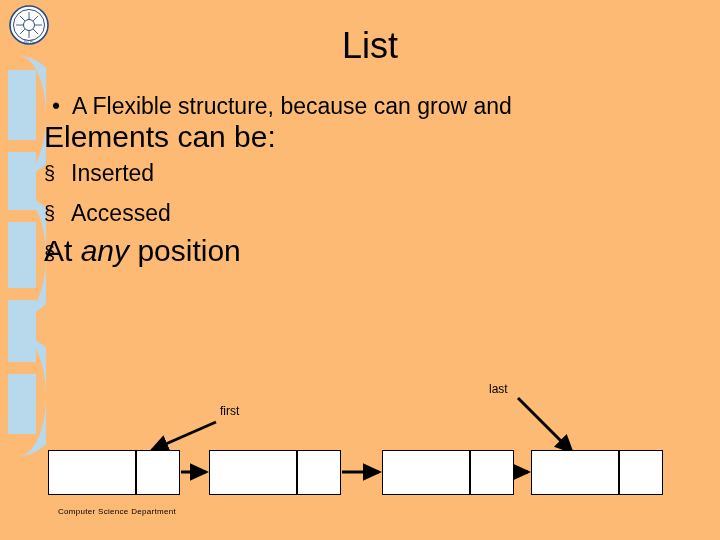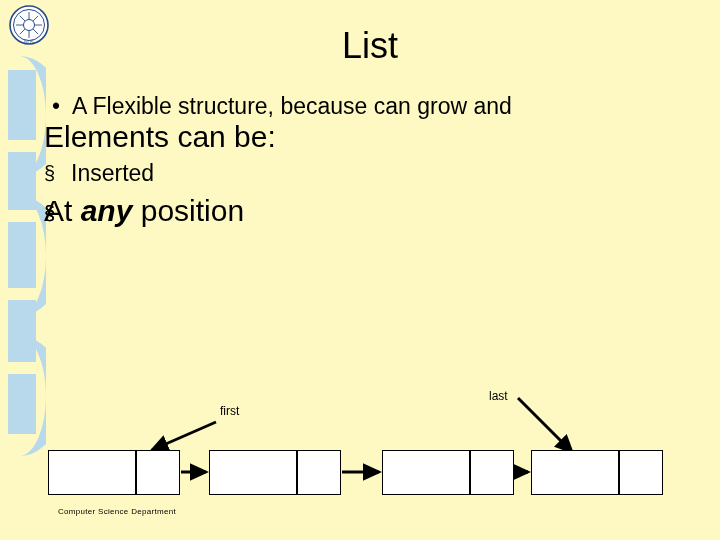--- a/index.html
+++ b/index.html
@@ -12,21 +12,21 @@
     background: #ffffff;
     font-family: "Liberation Sans", sans-serif;
     overflow: hidden;
     position: relative;
   }
   .slide {
     position: absolute;
     top: 0; left: 0;
     width: 720px;
     height: 540px;
-    background: #fef9c3;
+    background: #fdba74;
   }
 
   
   .left-band {
     position: absolute;
     top: 0; left: 0;
     width: 46px;
     height: 540px;
     overflow: hidden;
   }
@@ -110,21 +110,21 @@
     font-size: 23px;
     line-height: 40px;
   }
   .sq-line .marker {
     position: absolute;
     left: 4px;
     top: 0;
     font-size: 20px;
   }
   b.bold { font-weight: normal; }
-  i.bolditalic { font-weight: bold; font-style: italic; }
+  i.bolditalic { font-weight: normal; font-style: italic; }
 
   
   .diagram {
     position: absolute;
     left: 0;
     top: 370px;
     width: 720px;
     height: 150px;
   }
   .node {
@@ -192,35 +192,36 @@
 
 
     <div class="sect-line">Elements can be:</div>
 
     <div class="sq-line">
       <span class="marker">§</span>
       <span>Inserted</span>
     </div>
     <div class="sq-line">
       <span class="marker">§</span>
+      <span>Accessed</span>
     </div>
     <div class="sq-line">
       <span class="marker">§</span>
     </div>
 
     <div class="sect-line" style="line-height:36px;">
       <span>At </span><i class="bolditalic">any</i><span> position</span>
     </div>
 
   </div>
 
   <div class="diagram">
 
     <div class="lbl" style="left:220px; top:34px;text-align:right;">first</div>
-    <div class="lbl" style="left:489px; top:12px;margin-top:7px;">last</div>
+    <div class="lbl" style="left:489px; top:12px;">last</div>
 
     <svg width="720" height="150">
       <defs>
         <marker id="ah" markerWidth="7" markerHeight="7" refX="5.5" refY="3" orient="auto">
           <path d="M0,0 L6.5,3 L0,6 z" fill="#000000"></path>
         </marker>
       </defs>
 
       <line x1="216" y1="52" x2="152" y2="80" stroke="#000000" stroke-width="3" marker-end="url(#ah)"></line>
 

